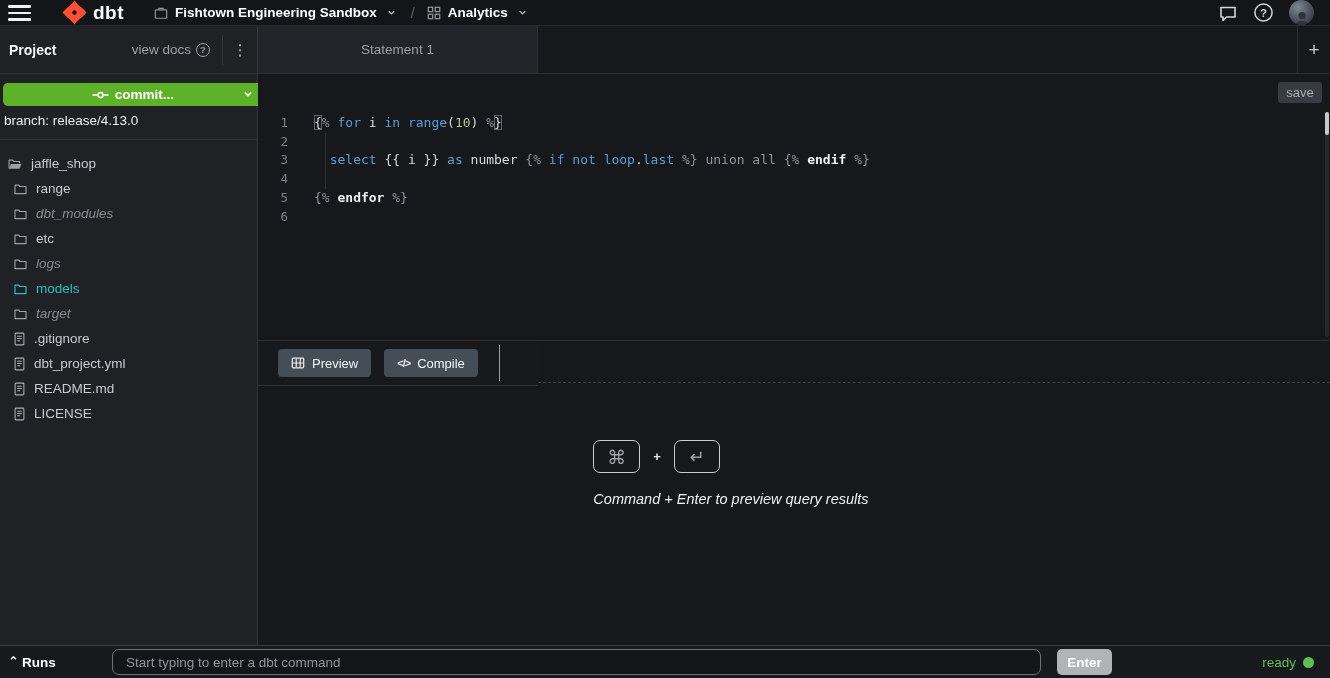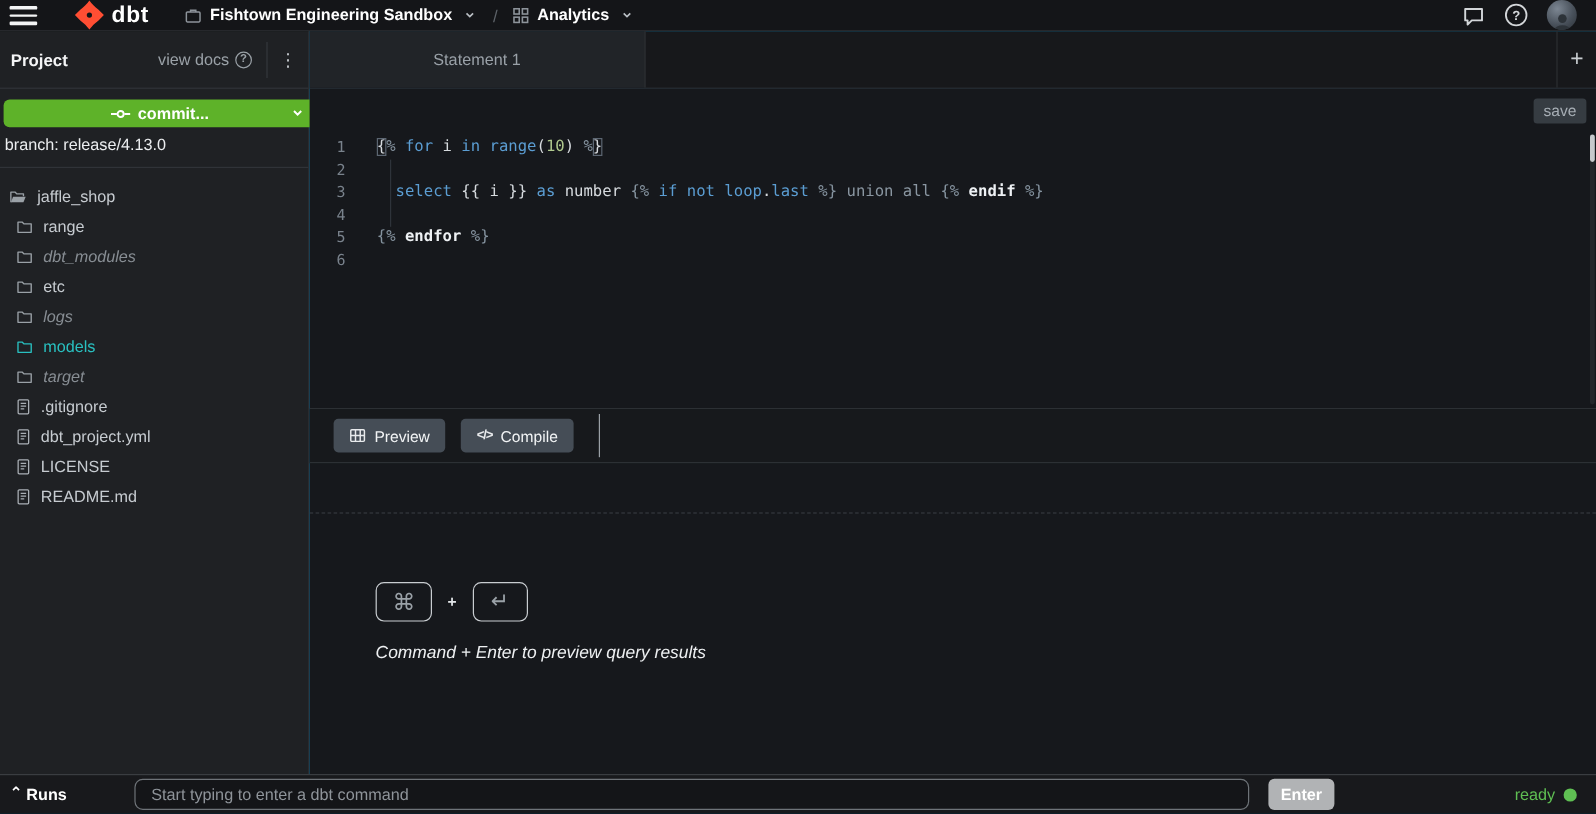--- a/index.html
+++ b/index.html
@@ -70,21 +70,21 @@
   .tok.tx{ color:#d6dade; }
   .tok.dl{ color:#85939f; }
   .tok.num{ color:#b0c98e; }
   .tok.kwb{ color:#eef1f4; font-weight:bold; }
   .tok.cm{ color:#8a96a1; }
   .tok.bk{ color:#d6dade; outline:1px solid #5c6672; outline-offset:-1px; }
   .indent-guide{ position:absolute; left:67px; top:23px; width:1px; height:56px; background:#2e333a; }
   .ed-scroll{ position:absolute; right:1px; top:38px; width:4px; height:225px; background:#24272b; border-radius:2px;}
   .ed-thumb{ position:absolute; right:0; top:0; width:4px; height:23px; background:#c6c9cc; border-radius:2px; cursor:grab;}
   
-  .results{ height:305px; border-top:1px solid #2c3034; display:flex; flex-direction:column; background:#16181c; }
+  .results{ height:305px; border-top:1px solid #2c3034; display:flex; flex-direction:row; background:#16181c; }
   .res-toolbar{ height:45px; border-bottom:1px solid #2c3034; display:flex; align-items:stretch; padding-left:20px; background:#17191c;}
   .res-btn{ align-self:center; height:28px; padding:0 13px; background:#454d56; color:#f2f4f5; border:none; border-radius:4px;
     font-size:13px; display:flex; align-items:center; gap:7px; cursor:pointer; font-family:"Liberation Sans",sans-serif;}
   .res-btn + .res-btn{ margin-left:13px; }
   .res-btn .bicon{ display:flex; color:#e8eaec; font-weight:bold; }
   .code-glyph{ font-size:11px; font-weight:bold; letter-spacing:-1px; }
   .vdiv{ align-self:center; width:1.5px; height:36px; background:#9aa0a6; margin:0 38px 0 21px; }
   .res-tabs{ display:flex; align-items:stretch; gap:37px; }
   .rtab{ position:relative; display:flex; align-items:center; font-size:14px; color:#e3e6e9; cursor:pointer; padding:0 3px;}
   .rtab.active{ color:#26c6cd; }
@@ -289,30 +289,30 @@
             </span>
             <span>dbt_project.yml</span>
           </div>
           <div class="trow lvl1 file">
             <span class="ticon">
               <svg width="13" height="14" viewBox="0 0 14 16" fill="none" stroke="currentColor" stroke-width="1.2">
                 <rect x="2" y="1.3" width="10" height="13.4" rx="1"></rect>
                 <path d="M4.4 4.8h5.2M4.4 7.4h5.2M4.4 10h3.4"></path>
               </svg>
             </span>
-            <span>LICENSE</span>
+            <span>README.md</span>
           </div>
           <div class="trow lvl1 file">
             <span class="ticon">
               <svg width="13" height="14" viewBox="0 0 14 16" fill="none" stroke="currentColor" stroke-width="1.2">
                 <rect x="2" y="1.3" width="10" height="13.4" rx="1"></rect>
                 <path d="M4.4 4.8h5.2M4.4 7.4h5.2M4.4 10h3.4"></path>
               </svg>
             </span>
-            <span>README.md</span>
+            <span>LICENSE</span>
           </div>
         </div>
     </div>
 
     <div class="main">
       <div class="tabbar">
         <div class="tab">Statement 1</div>
         <div class="newtab">+</div>
       </div>
 

